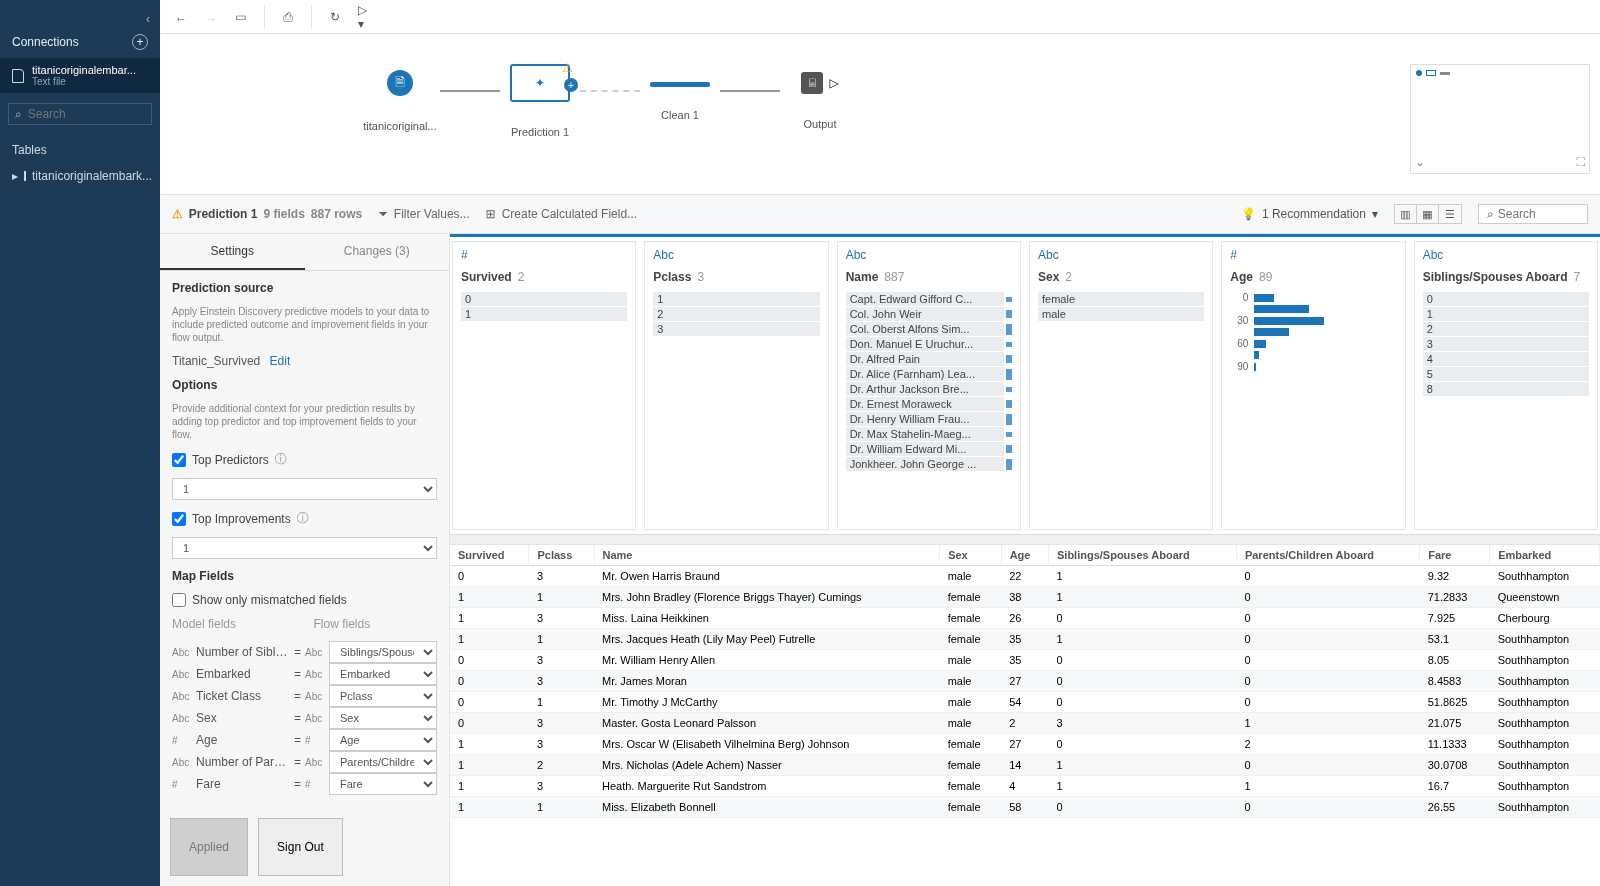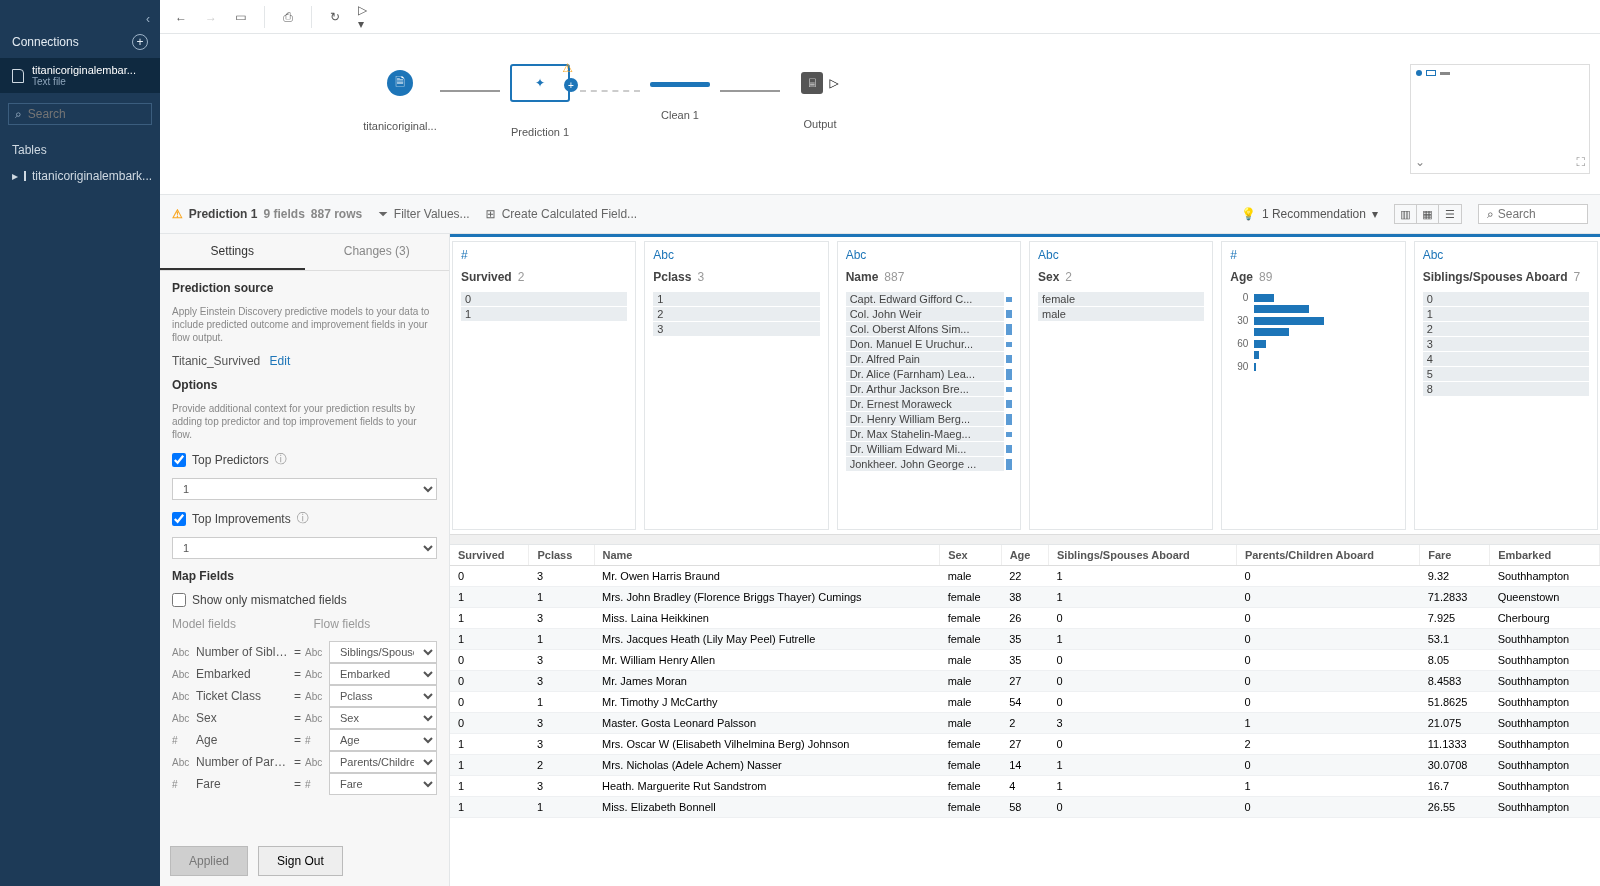--- a/index.html
+++ b/index.html
@@ -58,21 +58,21 @@
 .settings .hint{font-size:10px;color:#888;line-height:1.3}
 .settings .link{color:#1d75b8;cursor:pointer;margin-left:6px}
 .settings .chk{display:flex;align-items:center;gap:6px;color:#444}
 .settings .chk input{width:14px;height:14px}
 .settings select,.settings .sel{width:100%;border:1px solid #ccc;background:#fff;padding:3px 6px;color:#555;font-size:11px}
 .settings .maprow{display:flex;align-items:center;gap:4px;font-size:11px;color:#555}
 .settings .maprow .mf{flex:1;white-space:nowrap;overflow:hidden;text-overflow:ellipsis}
 .settings .maprow .t{color:#888;width:20px;font-size:10px}
 .settings .maprow .sel{flex:1}
 .settings .footer{margin-top:auto;padding:10px;display:flex;gap:10px}
-.settings .footer button{padding:7px 18px;border:1px solid #bbb;background:#eee;cursor:pointer;font-size:12px}
+.settings .footer button{padding:21px 18px;border:1px solid #bbb;background:#eee;cursor:pointer;font-size:12px}
 .settings .footer .applied{background:#cfcfcf;border-color:#bbb;color:#777}
 .dataview{flex:1;display:flex;flex-direction:column;overflow:hidden}
 .profile{height:300px;border-top:3px solid #1d75b8;display:flex;gap:4px;overflow-x:auto;padding:0 0 0 0;background:#fff}
 .card{min-width:160px;flex:1;border:1px solid #e3e6e8;margin:4px 2px;display:flex;flex-direction:column}
 .card .ch{padding:6px 8px;display:flex;align-items:center;gap:4px;color:#1d75b8;font-size:11px}
 .card .ch .right{margin-left:auto;color:#888}
 .card .fh{padding:2px 8px 8px;font-weight:600;color:#444;display:flex;gap:6px;align-items:baseline}
 .card .fh .cnt{color:#999;font-weight:400}
 .card .vals{flex:1;padding:0 8px;overflow:hidden}
 .card .vals .vrow{display:flex;align-items:center;margin-bottom:1px}
@@ -375,21 +375,21 @@
               </div>
               <div class="vrow">
                 <span class="lbl" style="width:100%">Dr. Arthur Jackson Bre...</span>
                 <span class="bar" style="height:5px"></span>
               </div>
               <div class="vrow">
                 <span class="lbl" style="width:100%">Dr. Ernest Moraweck</span>
                 <span class="bar" style="height:8px"></span>
               </div>
               <div class="vrow">
-                <span class="lbl" style="width:100%">Dr. Henry William Berg...</span>
+                <span class="lbl" style="width:100%">Dr. Henry William Frau...</span>
                 <span class="bar" style="height:11px"></span>
               </div>
               <div class="vrow">
                 <span class="lbl" style="width:100%">Dr. Max Stahelin-Maeg...</span>
                 <span class="bar" style="height:5px"></span>
               </div>
               <div class="vrow">
                 <span class="lbl" style="width:100%">Dr. William Edward Mi...</span>
                 <span class="bar" style="height:8px"></span>
               </div>

